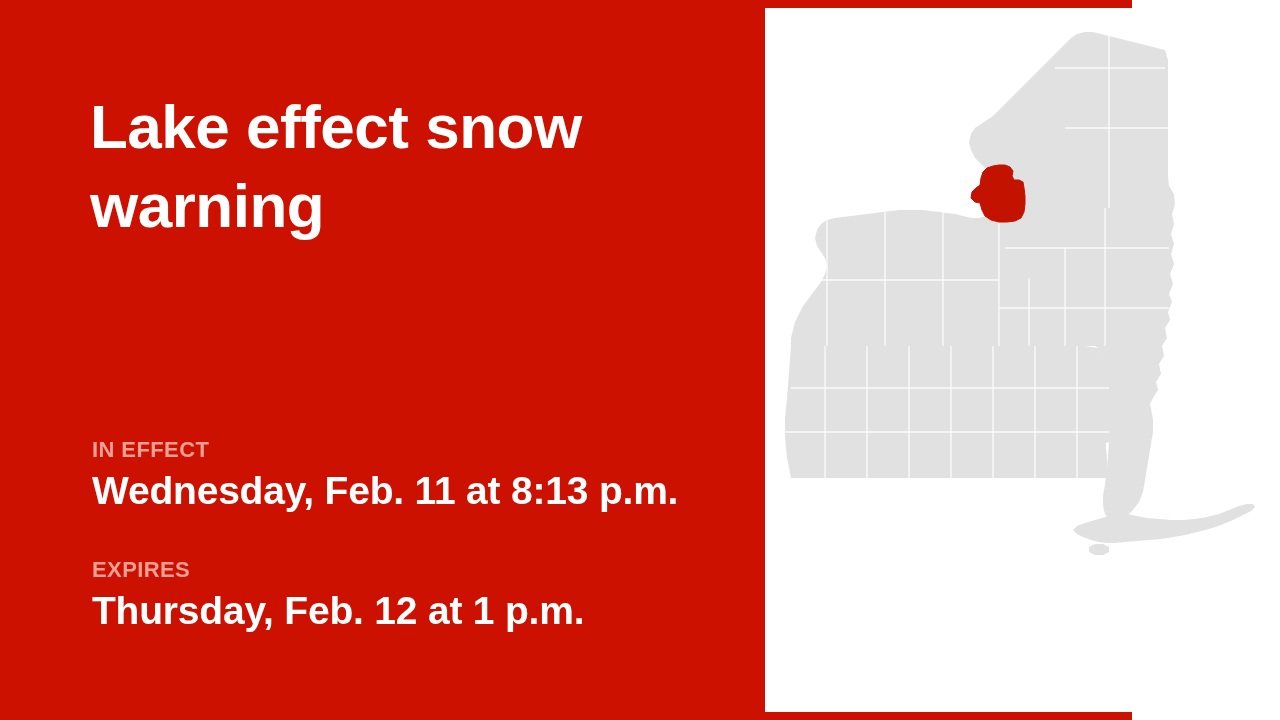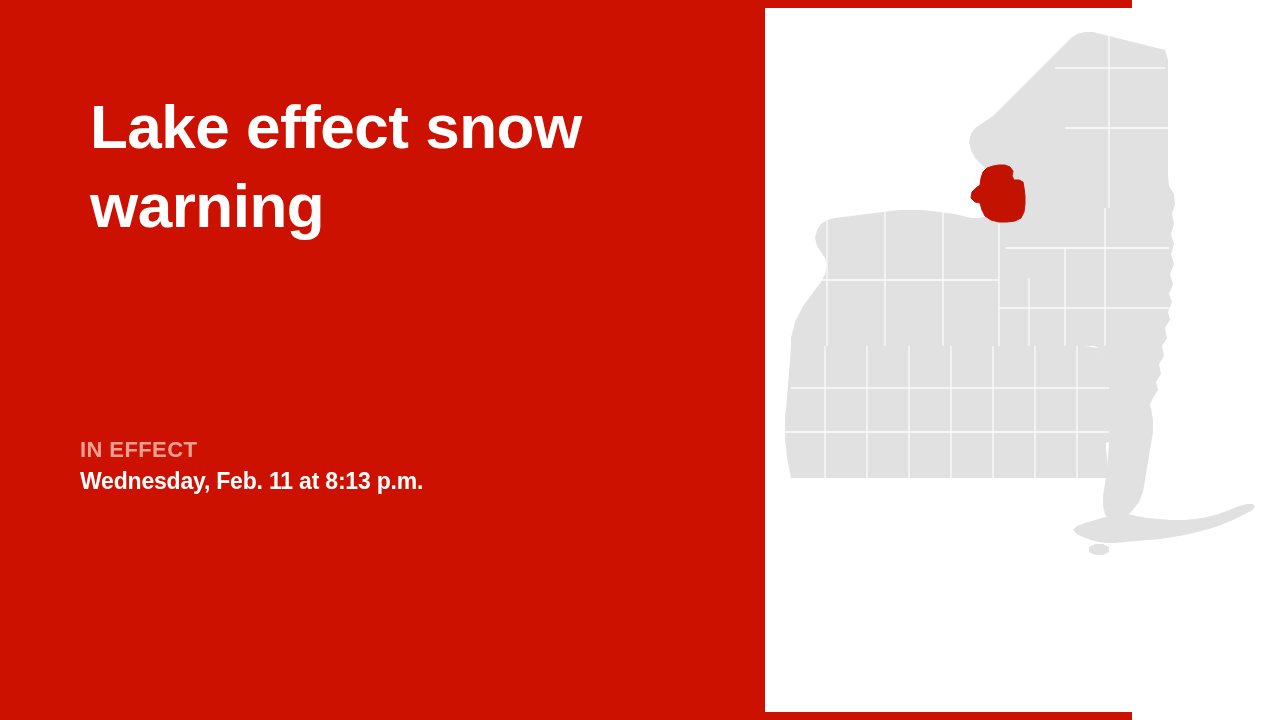--- a/index.html
+++ b/index.html
@@ -34,41 +34,41 @@
     width:600px;
     color:#ffffff;
     font-size:62px;
     font-weight:bold;
     line-height:1.27;
     letter-spacing:-0.5px;
   }
 
   #timing-block {
     position:absolute;
-    left:80px; top:436px;
+    left:92px; top:436px;
     width:620px;
   }
 
   .timing-group { margin-bottom:42px; }
   .timing-group:last-child { margin-bottom:0; }
 
   .timing-label {
     display:block;
     color:#EFA095;
     font-size:22px;
     font-weight:bold;
     letter-spacing:0.4px;
     line-height:1.25;
     margin-bottom:4px;
   }
 
   .timing-value {
     display:block;
     color:#ffffff;
-    font-size:23px;
+    font-size:39px;
     font-weight:bold;
     letter-spacing:-0.2px;
     line-height:1.2;
   }
 
   
   #map-panel {
     position:absolute;
     left:765px; top:8px;
     width:507px; height:704px;
@@ -90,20 +90,24 @@
 
     <h1 id="alert-title">Lake effect snow warning</h1>
 
     <div id="timing-block">
 
       <div class="timing-group">
         <span class="timing-label">IN EFFECT</span>
         <span class="timing-value">Wednesday, Feb. 11 at 8:13 p.m.</span>
       </div>
 
+      <div class="timing-group">
+        <span class="timing-label">EXPIRES</span>
+        <span class="timing-value">Thursday, Feb. 12 at 1 p.m.</span>
+      </div>
 
     </div>
   </div>
 
   <div id="map-panel">
     <svg id="state-map" viewBox="0 0 507 704">
 
       <g>
         <path class="map-outline" d="M 403,168
              L 404,178 L 409,186 L 410,196 L 407,206 L 409,216 L 406,226

